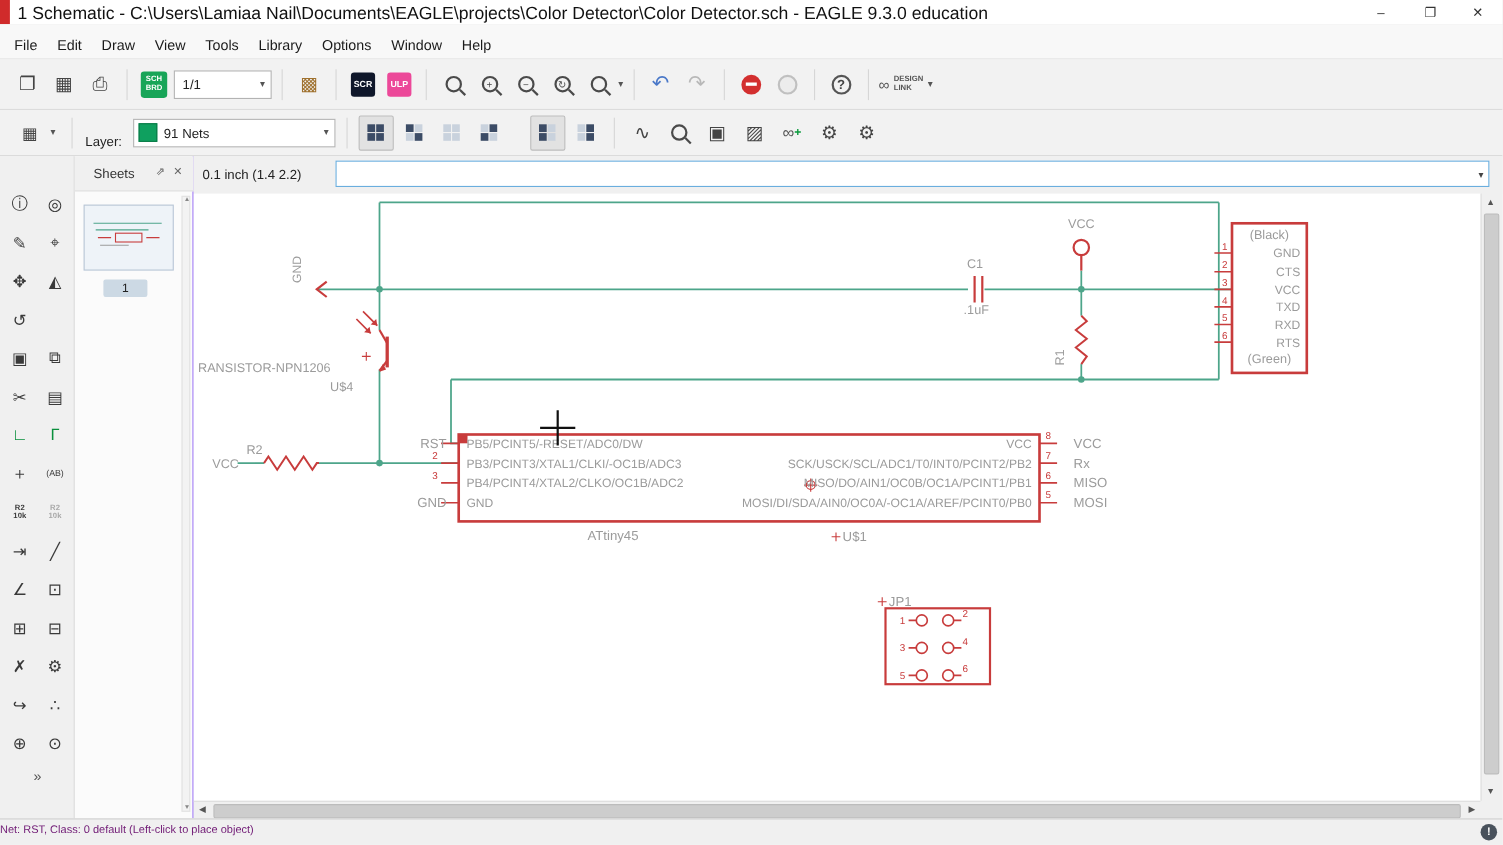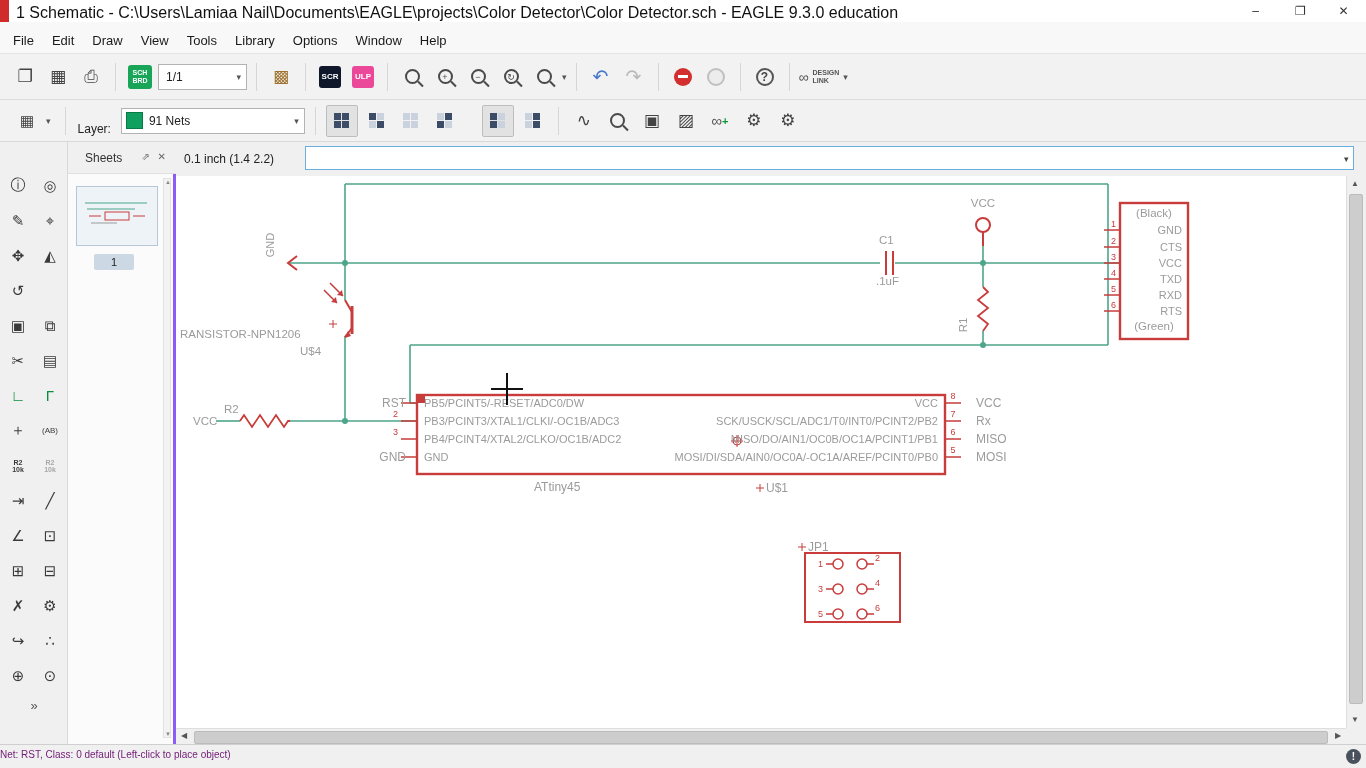--- a/index.html
+++ b/index.html
@@ -35,21 +35,21 @@
   .mini4{display:grid;grid-template-columns:7px 7px;grid-template-rows:7px 7px;gap:1px}
   .mini4 b{display:block}
   .pressed{background:#e2e2e2;border:1px solid #bdbdbd;border-radius:2px}
   
   .left-col{position:absolute;left:0;top:142px;width:68px;height:602px;background:#f0f0f0;border-right:1px solid #d9d9d9;box-sizing:border-box}
   .tools{position:absolute;left:2px;top:32px;width:64px;display:grid;grid-template-columns:32px 32px;row-gap:12px;justify-items:center}
   .tool{width:24px;height:23px;display:flex;align-items:center;justify-content:center}
   .tool i{font-style:normal;font-size:15px;color:#3a3a3a;text-align:center;white-space:pre-line}
   .chev{position:absolute;left:0;top:556px;width:68px;text-align:center;font-size:13px;color:#555}
   
-  .sheets-col{position:absolute;left:68px;top:142px;width:108px;height:602px;background:#fbfbfb;border-right:3px solid #8b5cf6;box-sizing:border-box}
+  .sheets-col{position:absolute;left:68px;top:142px;width:108px;height:602px;background:#fbfbfb;border-right:1px solid #8b5cf6;box-sizing:border-box}
   .sheets-head{position:absolute;left:0;top:0;width:108px;height:32px;background:#f0f0f0;border-bottom:1px solid #e0e0e0;box-sizing:border-box}
   .sheets-title{position:absolute;left:17px;top:9px;font-size:12px;color:#333}
   .ph-ic{position:absolute;top:9px;font-size:10px;color:#666}
   .thumb{position:absolute;left:8px;top:44px;width:80px;height:58px;background:#eef3f8;border:1px solid #b9c6d6}
   .page-sel{position:absolute;left:26px;top:112px;width:40px;height:16px;background:#ccd9e4;border-radius:2px;text-align:center;font-size:11px;color:#222;line-height:16px}
   .mini-scroll{position:absolute;right:2px;top:36px;width:8px;height:560px;background:#f3f3f3;border:1px solid #e2e2e2;box-sizing:border-box}
   .mini-scroll span{position:absolute;left:0;width:8px;text-align:center;font-size:6px;color:#888}
   
   .band{position:absolute;left:176px;top:142px;width:1190px;height:34px;background:#f0f0f0}
   .coords{position:absolute;left:8px;top:10px;font-size:12px;color:#222;white-space:nowrap}

